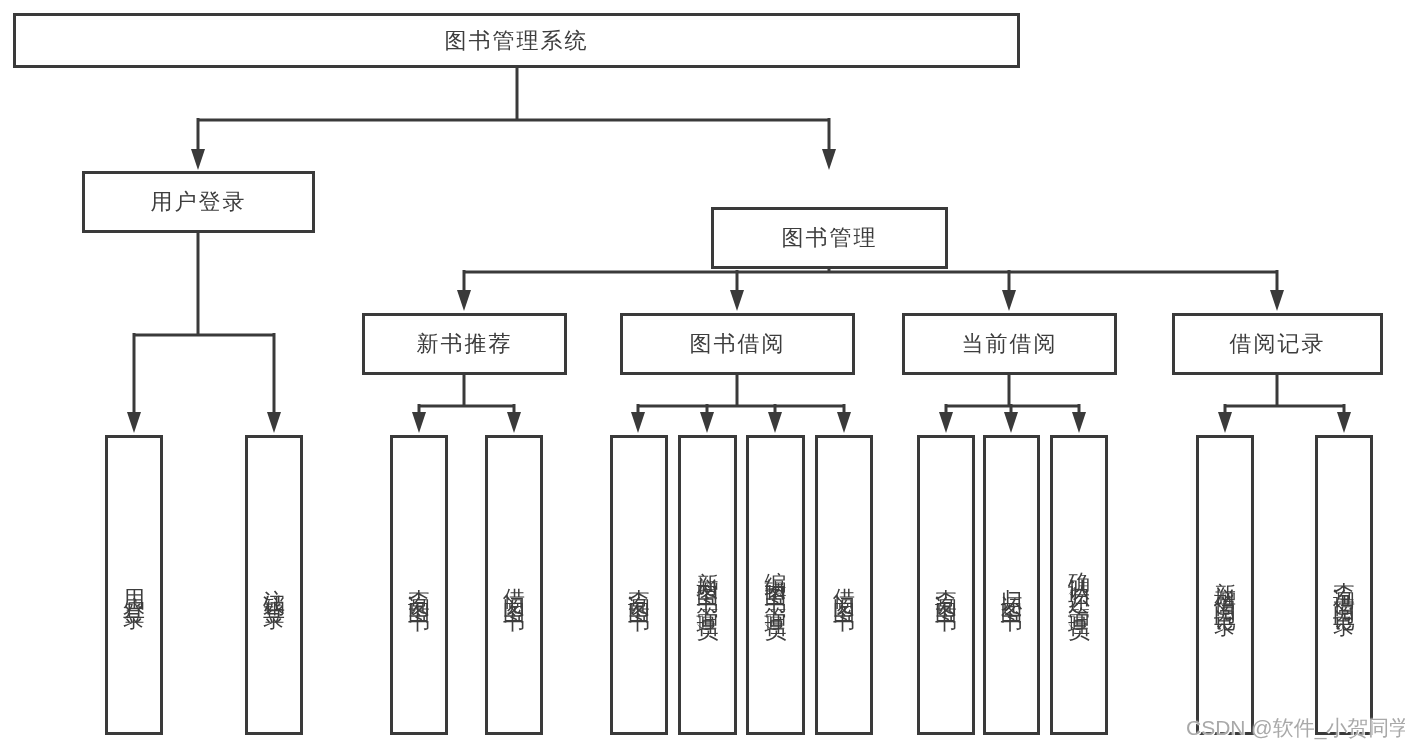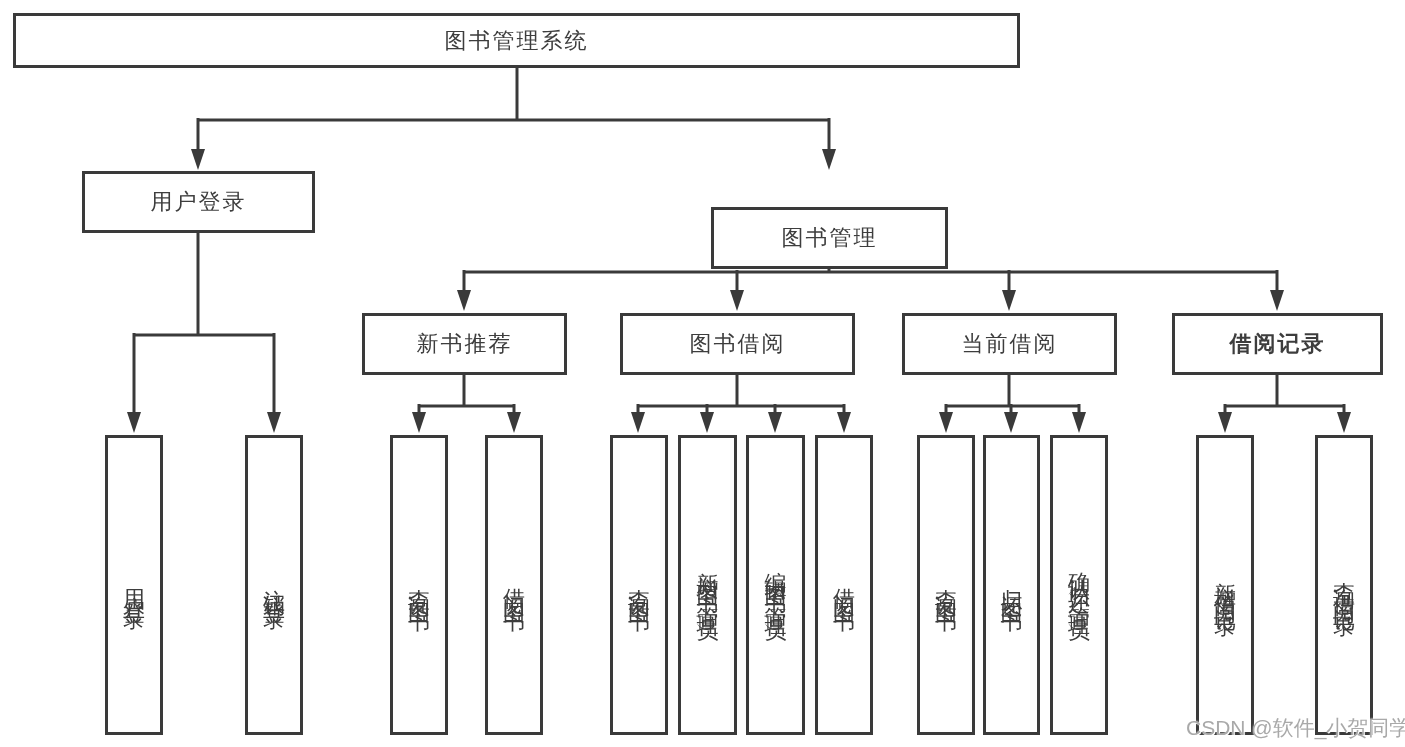--- a/index.html
+++ b/index.html
@@ -148,21 +148,21 @@
 
   <div class="box" style="left:620px; top:313px; width:235px; height:62px;">
     <span class="hlabel">图书借阅</span>
   </div>
   <div class="box" style="left:362px; top:313px; width:205px; height:62px;">
     <span class="hlabel">新书推荐</span>
   </div>
   <div class="box" style="left:902px; top:313px; width:215px; height:62px;font-family:Liberation Serif, serif;">
     <span class="hlabel">当前借阅</span>
   </div>
-  <div class="box" style="left:1172px; top:313px; width:211px; height:62px;font-weight:bold;">
+  <div class="box" style="left:1172px; top:313px; width:211px; height:62px;">
     <span class="hlabel">借阅记录</span>
   </div>
 
   <div class="box leaf" style="left:105px; top:435px; width:58px; height:300px;">
     <span class="vtext">用户登录</span>
   </div>
   <div class="box leaf" style="left:245px; top:435px; width:58px; height:300px;">
     <span class="vtext">注销登录</span>
   </div>
 

